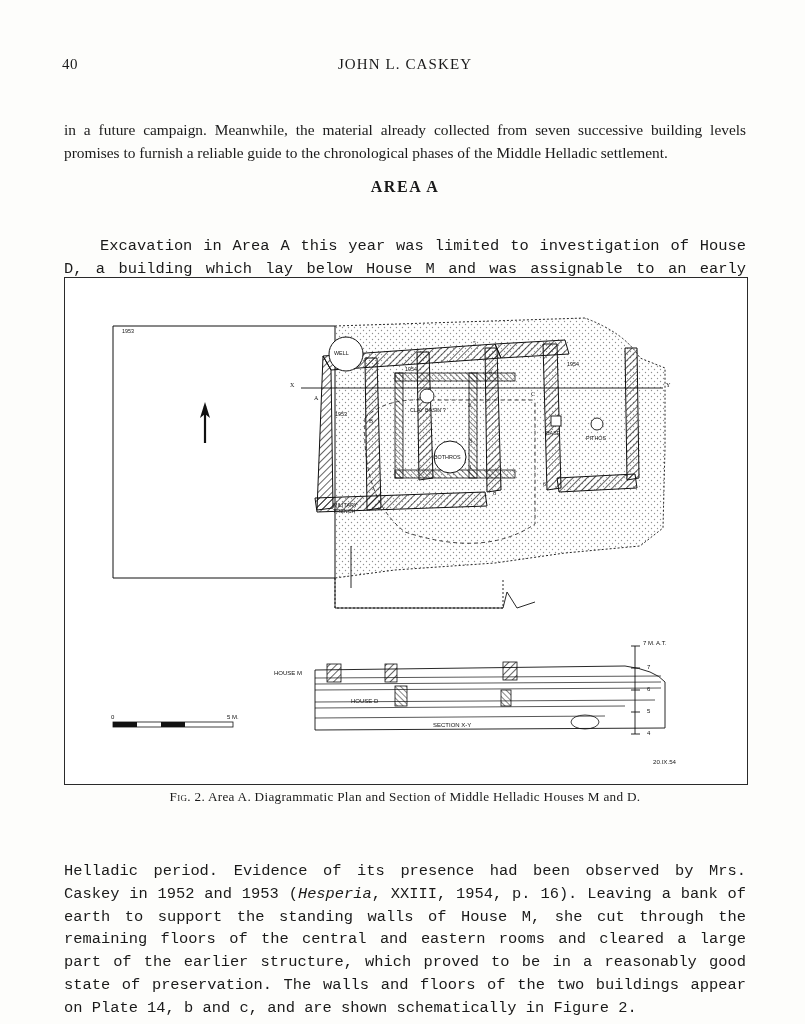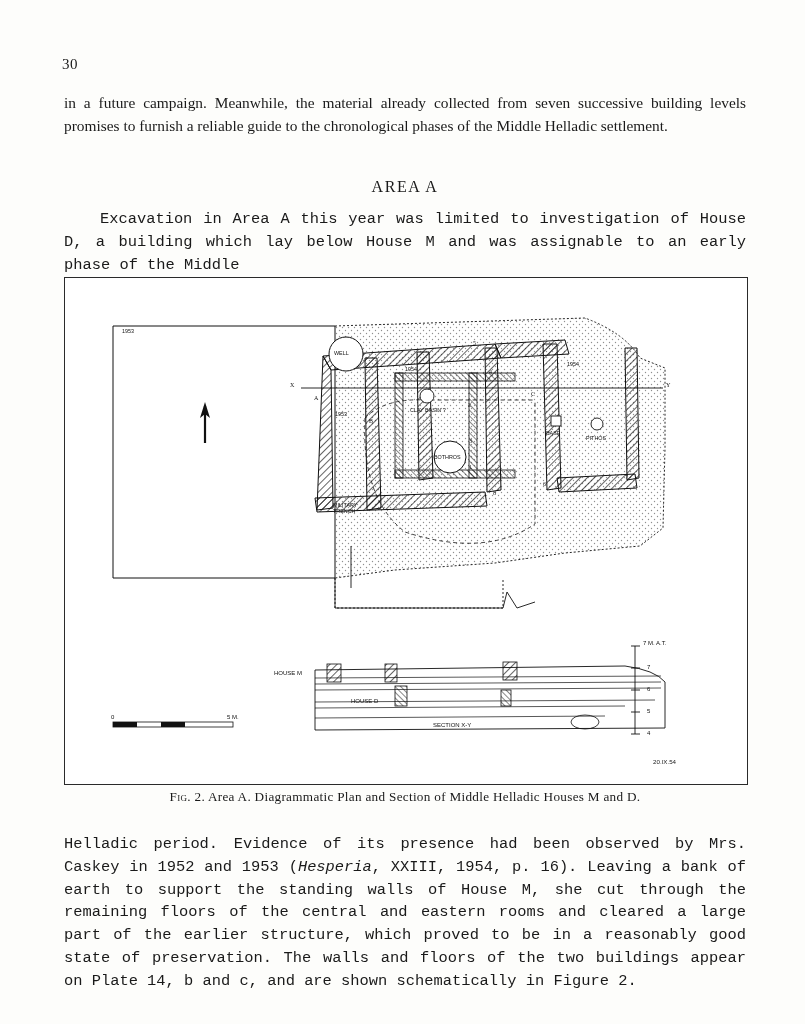--- a/index.html
+++ b/index.html
@@ -45,30 +45,32 @@
     font-size: 15px;
     letter-spacing: 1.1px;
   }
   .body-block {
     position: absolute;
     left: 64px;
     width: 682px;
     font-size: 15.4px;
     line-height: 1.48;
     text-align: justify;
+    margin-top: 27px;
   }
   #para-top { top: 92px; }
   .section-title {
     position: absolute;
     left: 64px;
     top: 178px;
     width: 682px;
     text-align: center;
     font-size: 16px;
     letter-spacing: 1.6px;
+    font-weight: bold;
   }
   #para-second { top: 208px; font-family: Liberation Mono, monospace; }
   .indent { text-indent: 36px; }
 
   
   .figure-box {
     position: absolute;
     left: 64px;
     top: 277px;
     width: 682px;
@@ -95,21 +97,22 @@
   .tiny-lab { position: absolute; font-size: 5.4px; font-family: "Liberation Sans", sans-serif; color:#111; }
   .num-lab { position: absolute; font-size: 6px; font-family: "Liberation Serif", serif; color:#111; }
   .date-lab { position:absolute; font-size:6.2px; font-family:"Liberation Sans", sans-serif; }
 </style>
 </head>
 <body>
 
 <div class="page">
 
   <div class="header-row">
-    <div class="page-number">30</div>
+    <div class="page-number">40</div>
+    <div class="running-head">JOHN L. CASKEY</div>
   </div>
 
   <div class="body-block" id="para-top">in a future campaign.  Meanwhile, the material already collected from seven successive building levels promises to furnish a reliable guide to the chronological phases of the Middle Helladic settlement.</div>
 
   <div class="section-title">AREA A</div>
 
   <div class="body-block indent" id="para-second">Excavation in Area A this year was limited to investigation of House D, a building which lay below House M and was assignable to an early phase of the Middle</div>
 
   <div class="figure-box">
     <svg class="plan" viewBox="0 0 682 506" xmlns="http://www.w3.org/2000/svg">

